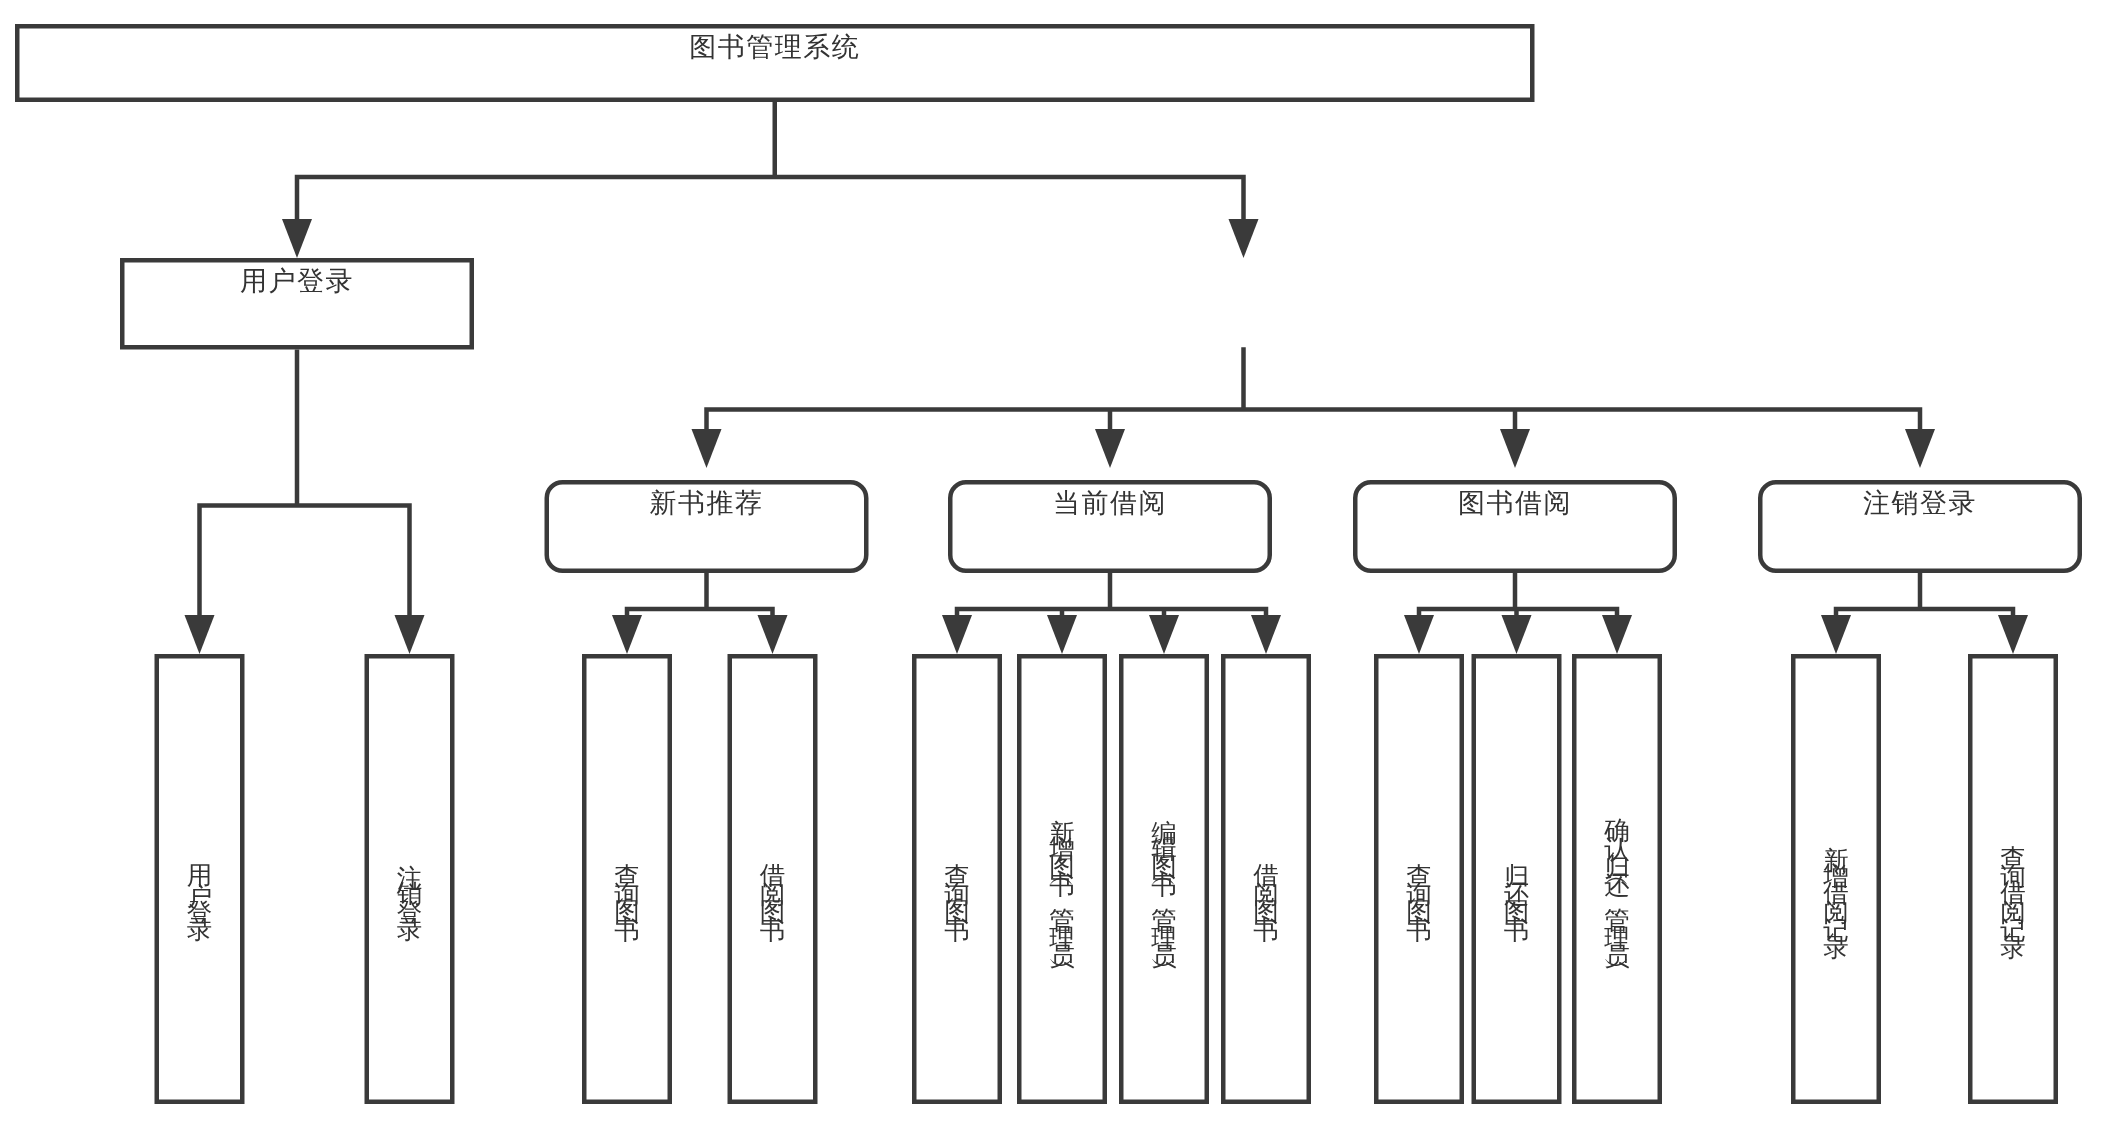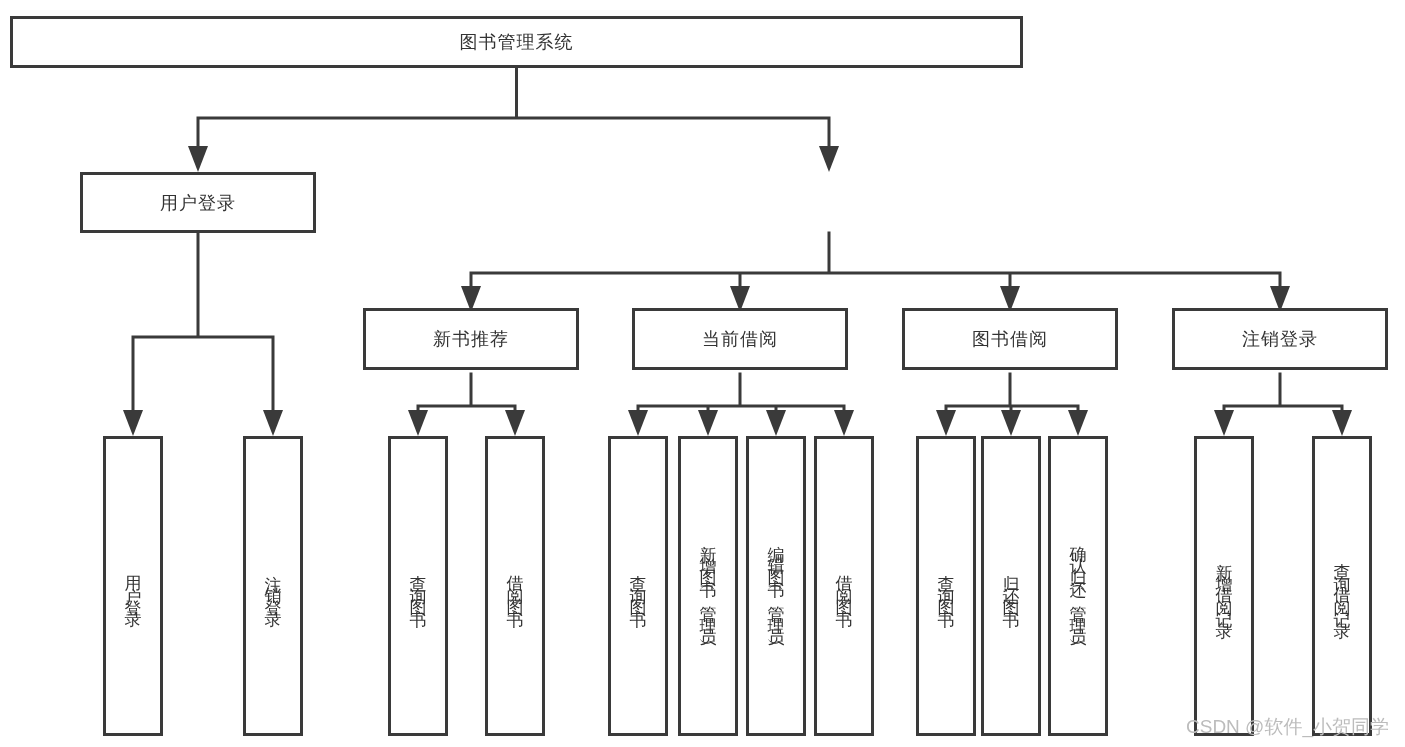--- a/index.html
+++ b/index.html
@@ -16,30 +16,30 @@
     left: 0; top: 0;
     width: 1405px; height: 747px;
     pointer-events: none;
   }
   .node {
     position: absolute;
     box-sizing: border-box;
     background: #ffffff;
     border: 3px solid #3a3a3a;
     display: flex;
-    align-items: center;
+    align-items: flex-start;
     justify-content: center;
     color: #333333;
     font-size: 18px;
     letter-spacing: 1px;
   }
   .node-root   { left: 10px;   top: 16px;  width: 1013px; height: 52px; }
   .node-l2-a   { left: 80px;   top: 172px; width: 236px;  height: 61px; }
   .node-l2-b   { left: 711px;  top: 172px; width: 236px;  height: 61px; }
-  .node-l3     { top: 308px; width: 216px; height: 62px; }
+  .node-l3     { top: 320px; width: 216px; height: 62px; border-radius: 12px; }
   .node-l3-a   { left: 363px; }
   .node-l3-b   { left: 632px; }
   .node-l3-c   { left: 902px; }
   .node-l3-d   { left: 1172px; }
   .leaf {
     position: absolute;
     top: 436px;
     width: 60px;
     height: 300px;
     box-sizing: border-box;
@@ -170,15 +170,14 @@
     <span>确认归还（管理员）</span>
   </div>
 
   <div class="leaf" style="left:1194px">
     <span>新增借阅记录</span>
   </div>
   <div class="leaf" style="left:1312px">
     <span>查询借阅记录</span>
   </div>
 
-  <div class="watermark">CSDN @软件_小贺同学</div>
 
 </div>
 
 </body></html>

